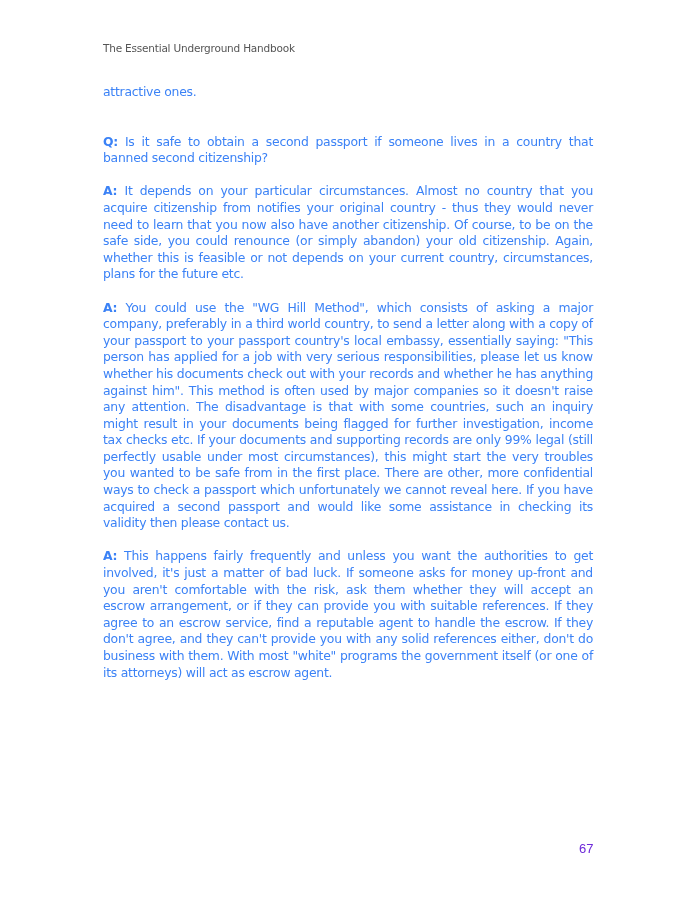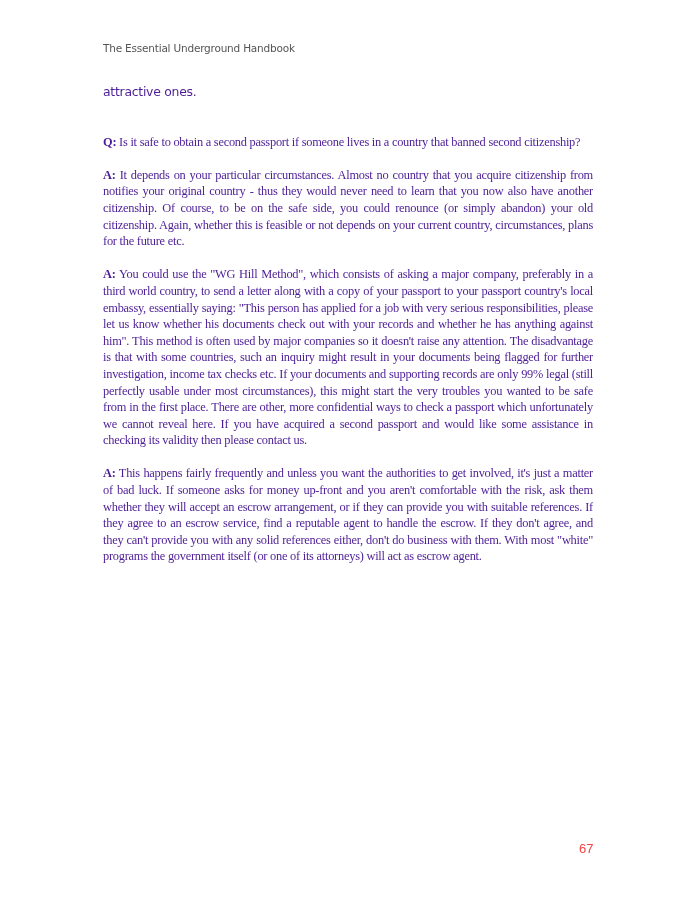--- a/index.html
+++ b/index.html
@@ -6,29 +6,29 @@
     body { width: 695px; height: 899px; position: relative; overflow: hidden; }
     .page { position: absolute; left: 0; top: 0; width: 695px; height: 899px; background: #fff; }
     .running-header {
       position: absolute; left: 103px; top: 42px;
       font-family: "DejaVu Sans", sans-serif; font-size: 10.5px; color: #555;
       letter-spacing: -0.2px; font-weight: normal;
     }
     .body-text {
       position: absolute; left: 103px; top: 84px; width: 490px;
       font-family: "DejaVu Sans", sans-serif; font-size: 12.4px; line-height: 16.6px;
-      color: #4c1d95; text-align: justify; letter-spacing: -0.25px;
+      color: #3b82f6; text-align: justify; letter-spacing: -0.25px;
     }
     .body-text p { margin: 0; }
     .continuation { margin-bottom: 33px !important; }
-    .qa { margin-bottom: 16.6px !important; font-family: Liberation Serif, serif; }
+    .qa { margin-bottom: 16.6px !important; }
     .label { font-weight: bold; }
     .page-number {
       position: absolute; left: 579px; top: 841px;
-      font-family: "Liberation Sans", sans-serif; font-size: 13px; color: #ef4444;
+      font-family: "Liberation Sans", sans-serif; font-size: 13px; color: #6d28d9;
     }
   </style>
 </head>
 <body>
 
 <div class="page">
   <div class="running-header">The Essential Underground Handbook</div>
 
   <div class="body-text">
     <p class="continuation">attractive ones.</p>

